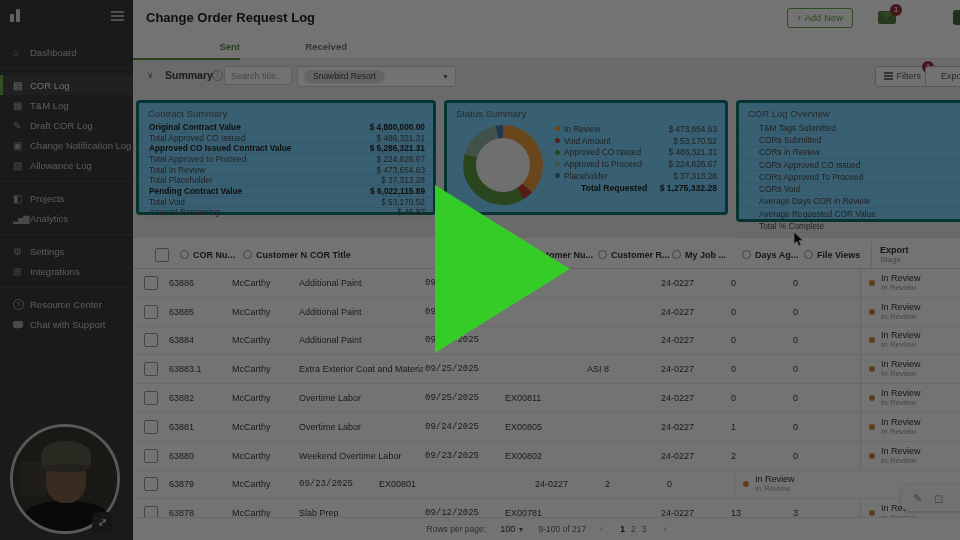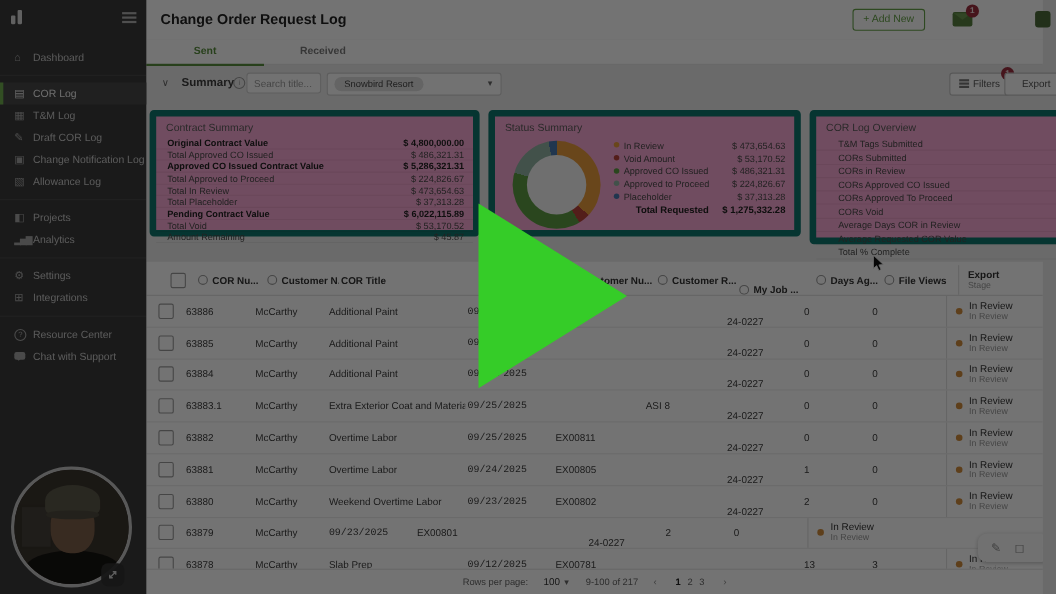--- a/index.html
+++ b/index.html
@@ -19,35 +19,35 @@
   .nav-item.active{background:#484848;color:#f2f2f2;}
   .nav-item.active::before{content:"";position:absolute;left:0;top:0;bottom:0;width:3px;background:#6fae4e;}
   .nav-item.active .nav-icon{color:#e8e8e8;}
   .nav-divider{height:1px;background:rgba(255,255,255,0.08);margin:6px 0;}
   .circ-q{display:inline-block;width:9px;height:9px;border:1px solid #a5a5a5;border-radius:50%;
           font-size:7px;line-height:9px;text-align:center;color:#a5a5a5;}
   .bubble{display:inline-block;width:10px;height:7px;background:#a5a5a5;border-radius:2px;position:relative;}
   .bubble::after{content:"";position:absolute;left:2px;bottom:-3px;border:2px solid transparent;border-top-color:#a5a5a5;}
   .bars{letter-spacing:-1px;font-size:8px;}
   
-  .main{position:absolute;left:133px;top:0;right:12px;height:540px;}
+  .main{position:absolute;left:133px;top:0;right:0;height:540px;}
   .topbar{position:absolute;left:0;top:0;right:0;height:36px;background:#ffffff;border-bottom:1px solid #ebebeb;z-index:2;}
   .page-title{position:absolute;left:13px;top:10px;font-size:13px;font-weight:bold;color:#222;}
   .add-new{position:absolute;right:107px;top:8px;height:18px;padding:0 9px;border:1px solid #67a24a;
            border-radius:3px;color:#67a24a;font-size:9.5px;line-height:18px;background:#fff;}
   .mail{position:absolute;right:64px;top:11px;width:18px;height:13px;background:#577f3f;border-radius:2px;}
   .mail::before{content:"";position:absolute;left:1px;top:1px;border-left:8px solid transparent;
                 border-right:8px solid transparent;border-top:6px solid #6d9a52;}
   .badge{position:absolute;width:12px;height:12px;border-radius:50%;background:#9c2f3f;color:#f0dede;
          font-size:7.5px;line-height:12px;text-align:center;font-weight:bold;}
   .badge.mail-b{right:58px;top:4px;}
   .partial-icon{position:absolute;right:-7px;top:10px;width:14px;height:15px;background:#4c6b3a;border-radius:3px;}
   
   .tabs{position:absolute;left:0;top:36px;right:0;height:22px;background:#fff;border-bottom:1px solid #e4e4e4;z-index:2;}
-  .tab{position:absolute;top:0;height:22px;width:107px;text-align:center;font-size:9.5px;line-height:22px;font-weight:bold;}
+  .tab{position:absolute;top:0;height:22px;width:107px;text-align:right;font-size:9.5px;line-height:22px;font-weight:bold;}
   .tab.sent{left:0;color:#5a8f3f;border-bottom:2px solid #5a8f3f;}
   .tab.received{left:107px;color:#7a7a7a;}
   
   .toolbar{position:absolute;left:0;top:59px;right:0;height:36px;}
   .chevron{position:absolute;left:14px;top:11px;color:#666;font-size:9px;}
   .summary-lbl{position:absolute;left:32px;top:10px;font-size:10.5px;font-weight:bold;color:#3d3d3d;}
   .info-i{position:absolute;left:79px;top:11px;width:9px;height:9px;border:1px solid #9a9a9a;border-radius:50%;
           color:#9a9a9a;font-size:6.5px;line-height:9px;text-align:center;}
   .search-box{position:absolute;left:91px;top:7px;width:68px;height:19px;background:#fdfdfd;border:1px solid #cfcfcf;
               border-radius:3px;font-size:9px;color:#9a9a9a;line-height:19px;padding-left:6px;box-sizing:border-box;}
@@ -57,21 +57,21 @@
              font-size:8.5px;line-height:13px;color:#444;}
   .proj-caret{position:absolute;right:6px;top:6px;color:#666;font-size:7px;}
   .filters-btn{position:absolute;right:30px;top:7px;height:19px;padding:0 8px;border:1px solid #c2c2c2;border-radius:3px;
                background:#fdfdfd;font-size:9px;color:#555;line-height:19px;}
   .filters-btn .f-icon{display:inline-block;width:9px;height:2px;background:#777;margin-right:4px;vertical-align:2px;
                box-shadow:0 -3px 0 #777,0 3px 0 #777;}
   .badge.filters-b{right:26px;top:2px;}
   .export-btn{position:absolute;right:-23px;top:7px;height:19px;width:56px;border:1px solid #c2c2c2;border-radius:3px;
               background:#fdfdfd;font-size:9px;color:#555;line-height:19px;text-align:center;}
   
-  .card{position:absolute;background:#f9a8d4;border:6px solid #0f766e;border-radius:4px;box-sizing:border-box;}
+  .card{position:absolute;background:#7dd3fc;border:3px solid #0f766e;border-radius:4px;box-sizing:border-box;}
   .card-title{font-size:9.5px;color:#5c5c5c;padding:5px 0 3px 9px;}
   .card1{left:3px;top:100px;width:300px;height:115px;}
   .card2{left:311px;top:100px;width:284px;height:115px;}
   .card3{left:603px;top:100px;width:300px;height:122px;}
   .c-row{display:flex;align-items:center;height:9.7px;border-bottom:1px solid rgba(0,0,0,0.06);
          font-size:8.3px;color:#4a4a4a;padding:0 8px 0 10px;}
   .c-row .c-label{flex:1;white-space:nowrap;overflow:hidden;}
   .c-row.bold .c-label,.c-row.bold .c-val{font-weight:bold;color:#222;}
   .c-row .c-val{text-align:center;}
   .o-row{display:flex;align-items:center;height:11.3px;border-bottom:1px solid rgba(0,0,0,0.06);
@@ -87,21 +87,21 @@
   .total-row .tl{margin-right:10px;}
   
   .tablewrap{position:absolute;left:0;top:238px;right:0;bottom:22px;background:#fff;overflow:hidden;}
   .trow{display:flex;align-items:stretch;border-bottom:1px solid #ececec;}
   .thead{height:27px;margin-top:3px;border-bottom:1px solid #e0e0e0;padding-left:11px;}
   .cell{box-sizing:border-box;display:flex;align-items:center;font-size:9px;color:#3d3d3d;
         white-space:nowrap;overflow:hidden;padding-left:2px;flex:none;}
   .th{font-weight:bold;font-size:9px;color:#333;}
   .w0{width:34px;justify-content:center;}
   .w1{width:63px;}.w2{width:67px;}.w3{width:126px;}.w4{width:80px;font-family:Liberation Mono, monospace;}.w5{width:82px;}
-  .w6{width:74px;}.w7{width:70px;align-items:flex-end;}.w8{width:62px;}.w9{width:69px;}
+  .w6{width:74px;}.w7{width:70px;}.w8{width:62px;}.w9{width:69px;}
   .wstatus{width:97px;border-left:1px solid #e0e0e0;padding-left:8px;}
   .col-ico{display:inline-block;width:7px;height:7px;border:1px solid #9a9a9a;border-radius:50%;margin-right:4px;flex:none;}
   .cb{width:12px;height:12px;border:1.5px solid #9a9a9a;border-radius:2px;background:#fff;}
   .drow{height:27.8px;}
   .status-cell{display:flex;align-items:center;}
   .st-dot{width:6px;height:6px;border-radius:50%;background:#d08c3c;margin-right:6px;flex:none;}
   .st-stack{display:flex;flex-direction:column;justify-content:center;line-height:10px;}
   .st-main{font-size:9px;color:#333;}
   .st-sub{font-size:8px;color:#999;}
   .th-status-stack{display:flex;flex-direction:column;line-height:10px;}

